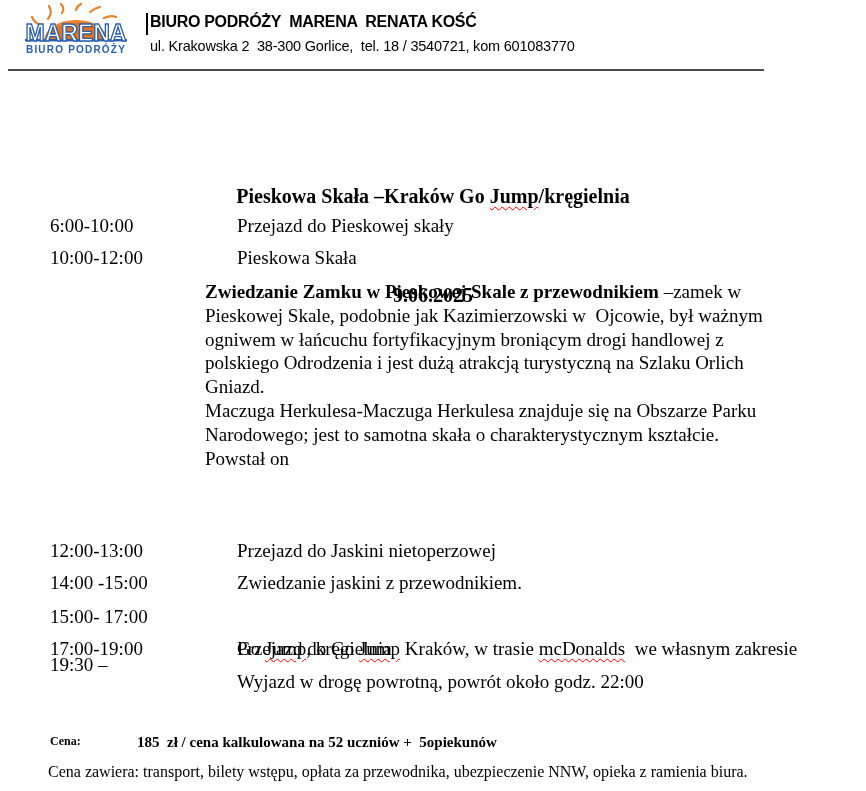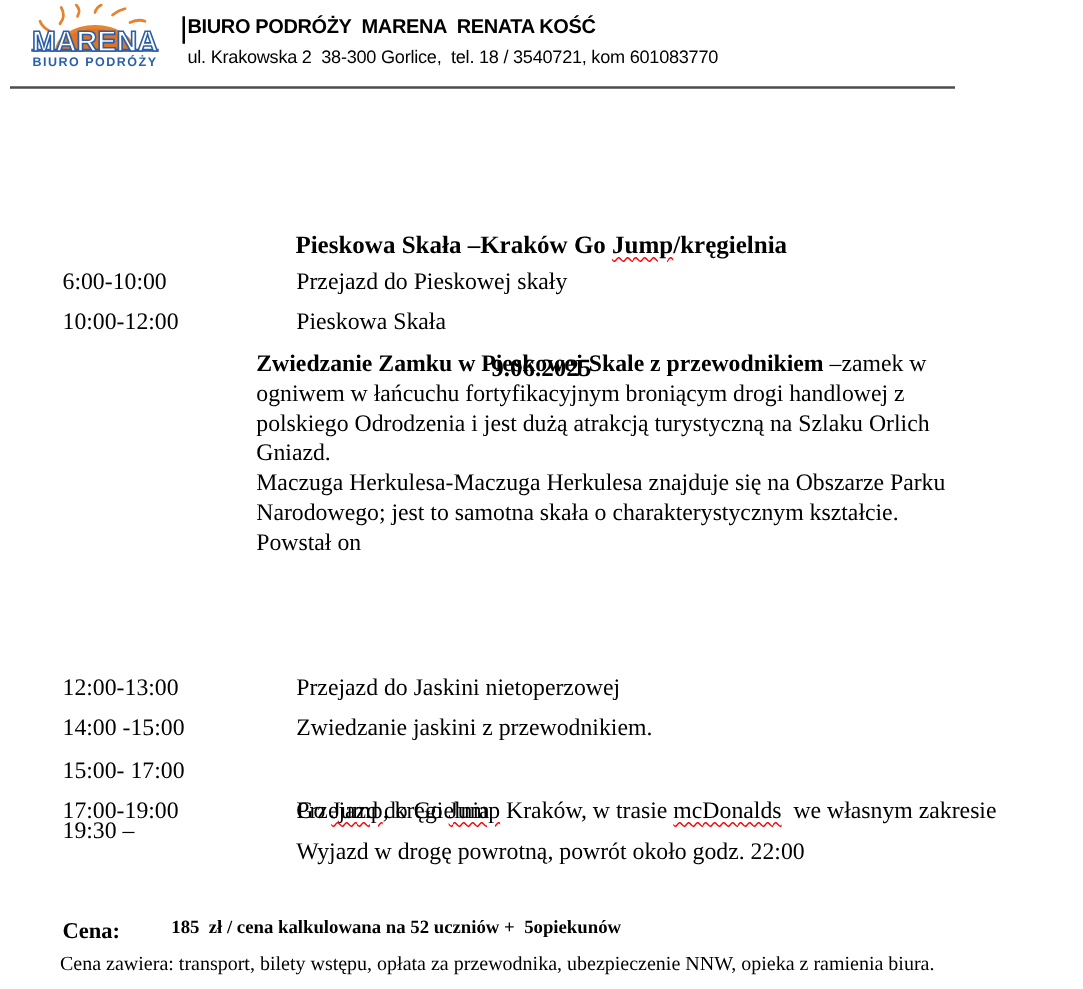--- a/index.html
+++ b/index.html
@@ -105,21 +105,21 @@
     line-height: 23.8px;
   }
   .paragraph .line { white-space: pre; }
   .paragraph .bold { font-weight: bold; }
 
   
   .price-label {
     position: absolute;
     left: 50px;
     top: 734px;
-    font-size: 18px;
+    font-size: 12px;
     font-weight: bold;
     white-space: pre;
   }
   .price-value {
     position: absolute;
     left: 137px;
     top: 734px;
     font-size: 15px;
     font-weight: bold;
     white-space: pre;
@@ -173,20 +173,21 @@
 </div>
 
 <div class="sched-time" style="top:215px">6:00-10:00</div>
 <div class="sched-desc" style="top:215px">Przejazd do Pieskowej skały</div>
 
 <div class="sched-time" style="top:247px">10:00-12:00</div>
 <div class="sched-desc" style="top:247px">Pieskowa Skała</div>
 
 <div class="paragraph">
   <div class="line"><span class="bold pre">Zwiedzanie Zamku w Pieskowej Skale z przewodnikiem</span><span class="pre"> –zamek w</span></div>
+  <div class="line">Pieskowej Skale, podobnie jak Kazimierzowski w  Ojcowie, był ważnym</div>
   <div class="line">ogniwem w łańcuchu fortyfikacyjnym broniącym drogi handlowej z</div>
   <div class="line">polskiego Odrodzenia i jest dużą atrakcją turystyczną na Szlaku Orlich</div>
   <div class="line">Gniazd.</div>
   <div class="line">Maczuga Herkulesa-Maczuga Herkulesa znajduje się na Obszarze Parku</div>
   <div class="line">Narodowego; jest to samotna skała o charakterystycznym kształcie.</div>
   <div class="line">Powstał on</div>
 </div>
 
 <div class="sched-time" style="top:540px">12:00-13:00</div>
 <div class="sched-desc" style="top:540px">Przejazd do Jaskini nietoperzowej</div>

